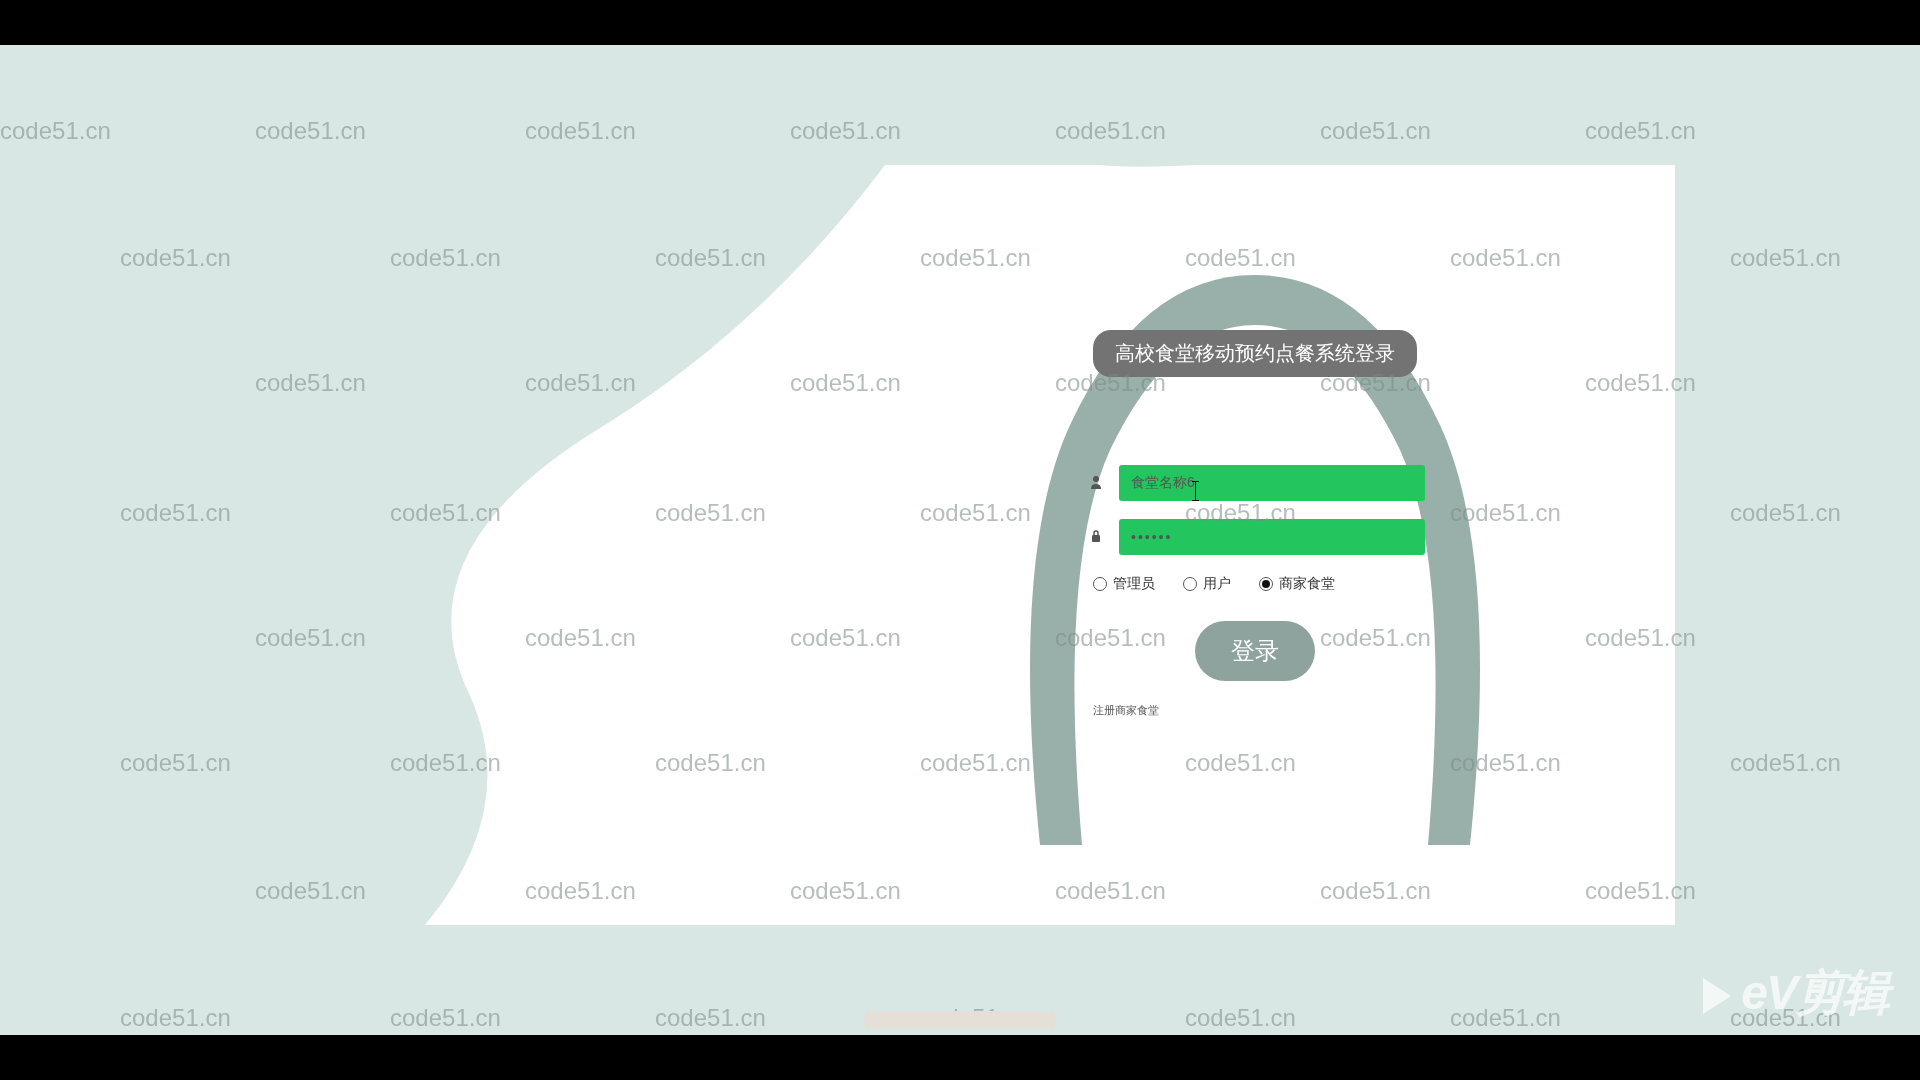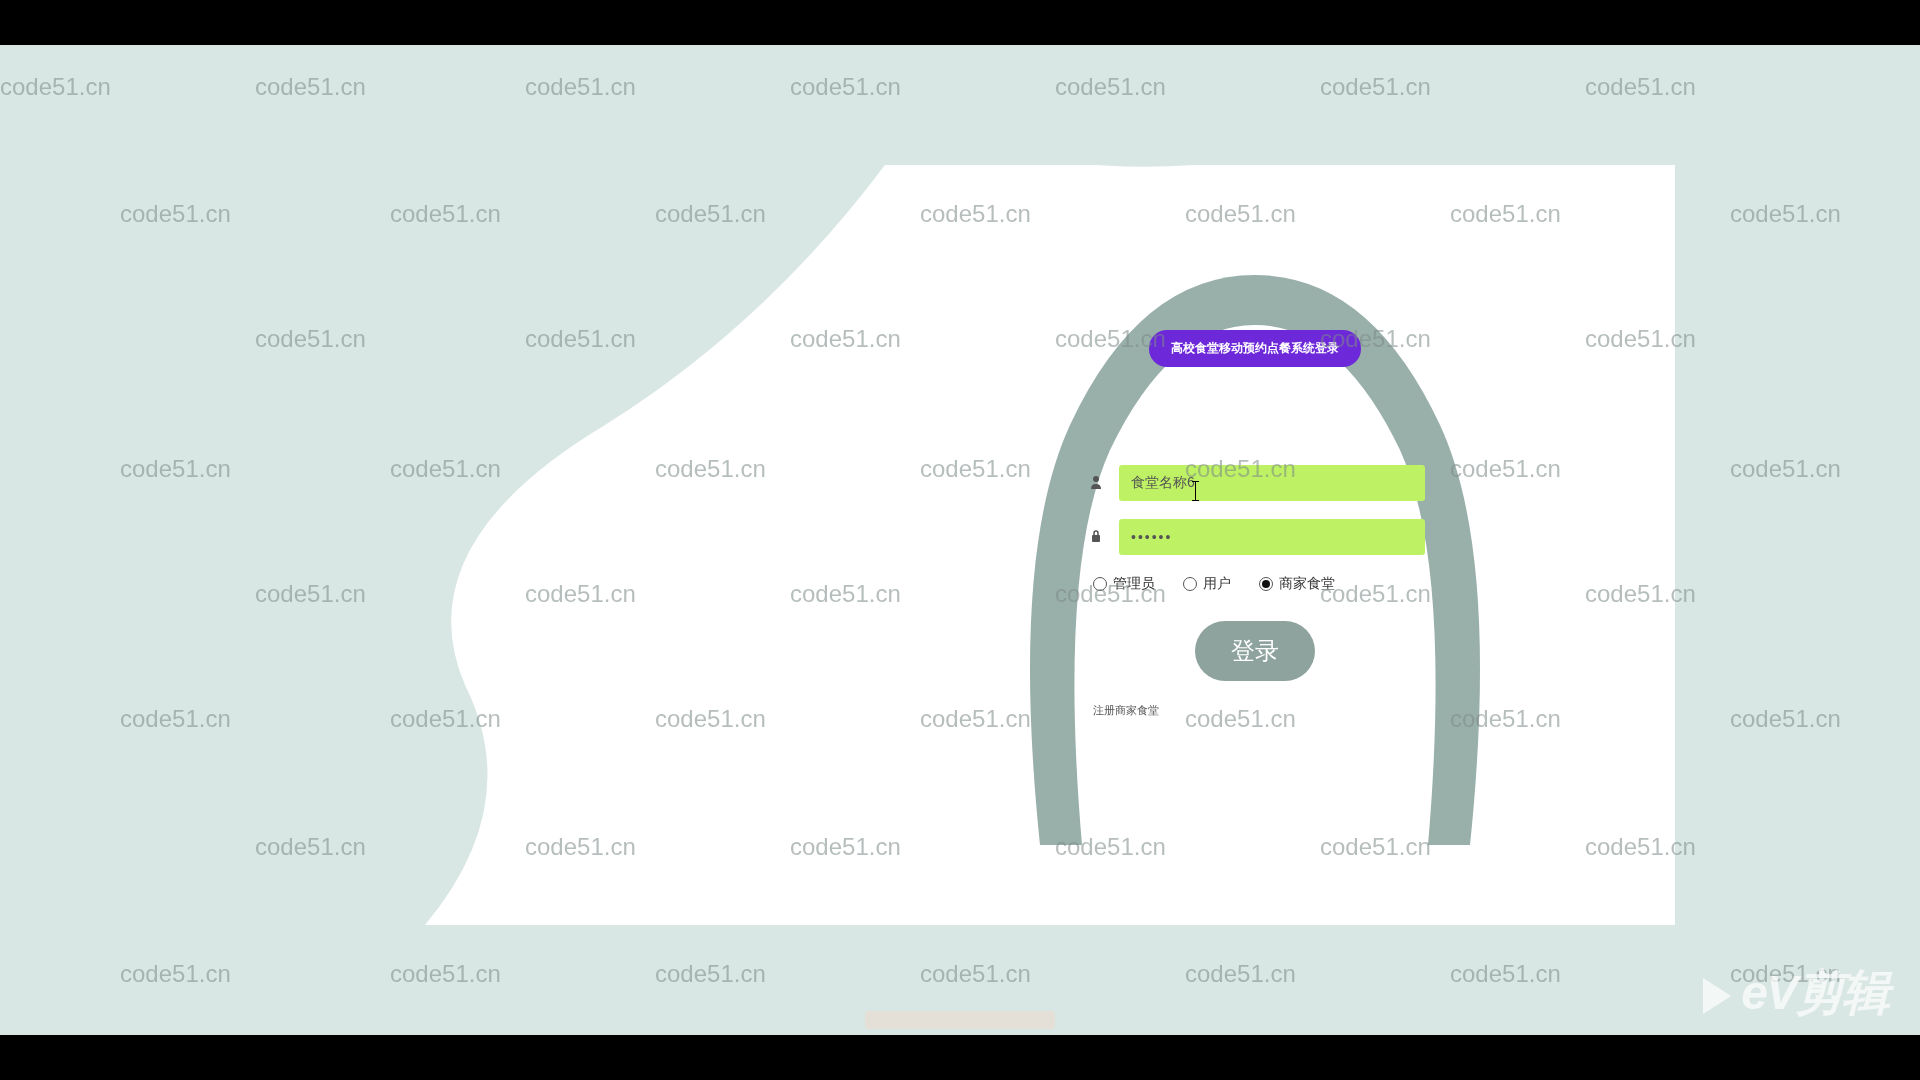--- a/index.html
+++ b/index.html
@@ -65,24 +65,24 @@
 .arch-bg {
   position: absolute;
   inset: 0;
 }
 .arch-bg svg { width: 100%; height: 100%; }
 .login-title-pill {
   position: absolute;
   top: 75px;
   left: 50%;
   transform: translateX(-50%);
-  background: #6d28d9;
+  background: #737373;
   color: #fff;
-  font-size: 12px;
-  font-weight: bold;
+  font-size: 20px;
+  font-weight: normal;
   padding: 10px 22px;
   border-radius: 18px;
   white-space: nowrap;
 }
 .login-form {
   position: absolute;
   top: 210px;
   left: 75px;
   width: 340px;
 }
@@ -93,21 +93,21 @@
 }
 .field-icon {
   width: 22px;
   text-align: center;
   color: #555;
   font-size: 14px;
 }
 .field-input {
   flex: 1;
   margin-left: 12px;
-  background: #bef264;
+  background: #22c55e;
   border: none;
   border-radius: 3px;
   height: 36px;
   padding: 0 12px;
   font-size: 14px;
   color: #555;
 }
 .pwd-input { letter-spacing: 2px; }
 .radio-row {
   display: flex;
@@ -166,20 +166,21 @@
   inset: 0;
   pointer-events: none;
 }
 .wm {
   position: absolute;
   color: #7c8a88;
   font-size: 24px;
   opacity: 0.55;
   white-space: nowrap;
   font-family: Arial, sans-serif;
+  margin-top: 44px;
 }
 .center-watermark {
   position: absolute;
   top: 530px;
   left: 50%;
   transform: translateX(-50%);
   color: #cc0a0a;
   font-size: 32px;
   font-weight: 500;
   pointer-events: none;

